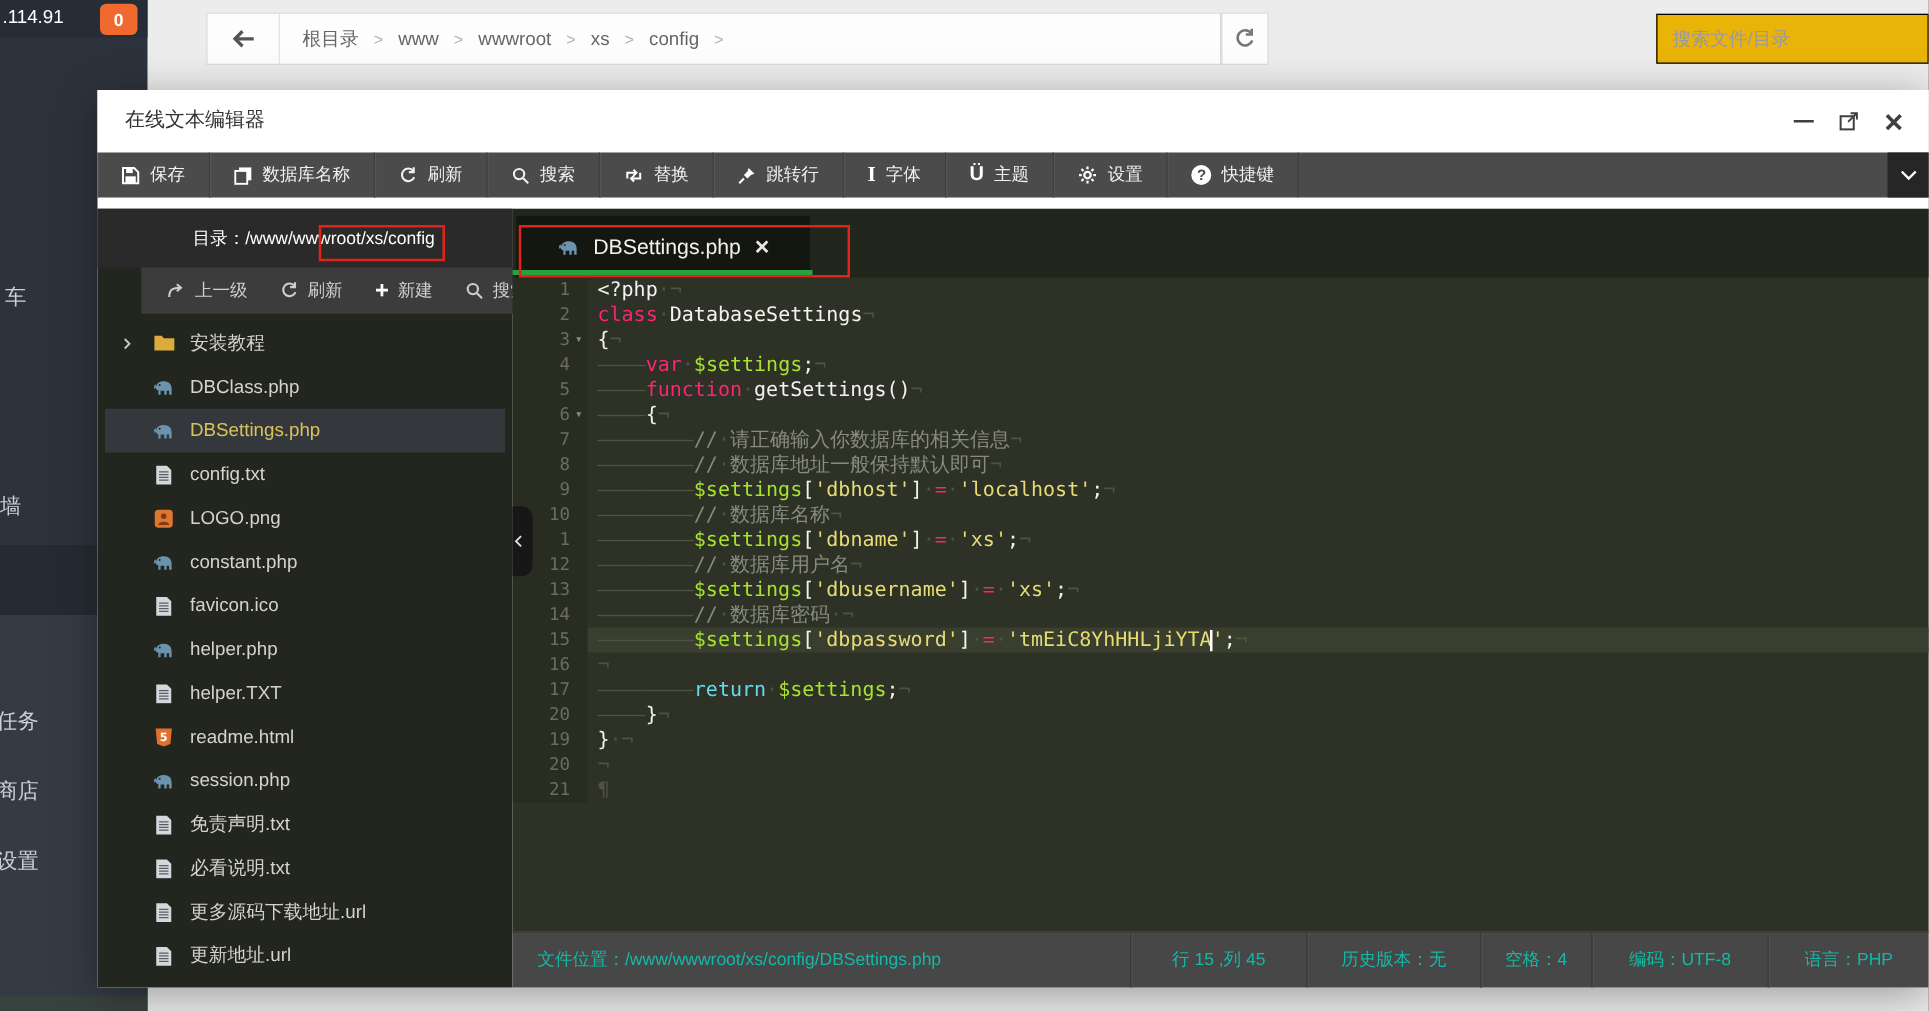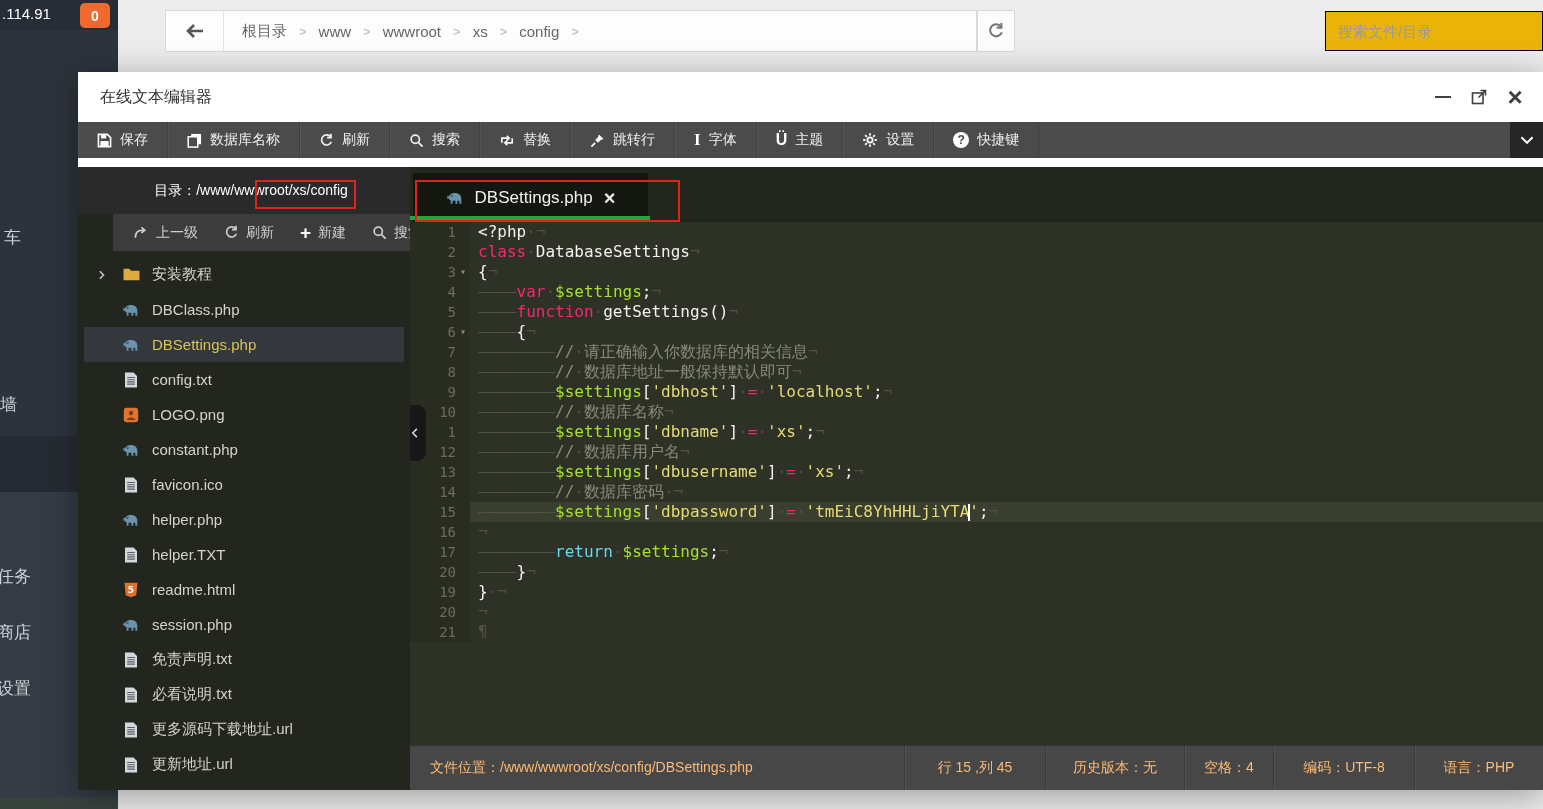--- a/index.html
+++ b/index.html
@@ -86,21 +86,21 @@
   .code-row.current .lc{background:#3a3e2e;}
   .tk-kw{color:#f92672;} .tk-kw2{color:#66d9ef;} .tk-vr{color:#a6e22e;} .tk-st{color:#e6db74;}
   .tk-cm{color:#878a7d;} .tk-pl{color:#f2f2ef;} .tk-op{color:#f92672;}
   .tk-ws,.tk-tab{color:#4f5340;}
   .caret{display:inline-block;width:2px;height:17px;background:#fff;vertical-align:text-bottom;margin:0 -1px;}
   #collapse-handle{left:-6px;top:238px;width:22px;height:56px;background:#171717;border-radius:9px;
                    display:flex;align-items:center;justify-content:center;z-index:6;cursor:pointer;}
 
   
   #m-status{left:332px;top:673px;width:1133px;height:45px;background:#474747;border-top:1px solid #333;
-            box-sizing:border-box;display:flex;align-items:stretch;color:#fdba74;font-size:14px;}
+            box-sizing:border-box;display:flex;align-items:stretch;color:#14b8a6;font-size:14px;}
   .st-seg{display:flex;align-items:center;justify-content:center;border-left:1px solid #3a3a3a;
           box-shadow:inset 1px 0 0 #525252;white-space:nowrap;}
   #st-file{flex:1;justify-content:flex-start;padding-left:20px;border-left:none;box-shadow:none;}
   #st-cursor{width:140px;} #st-history{width:138px;} #st-spaces{width:88px;}
   #st-encoding{width:140px;} #st-language{width:128px;}
 
   
   .red-box{border:2px solid #e0241b;box-sizing:border-box;z-index:20;pointer-events:none;}
   #red-box-dir{left:255px;top:180px;width:101px;height:29px;}
   #red-box-tab{left:415px;top:180px;width:265px;height:42px;}

